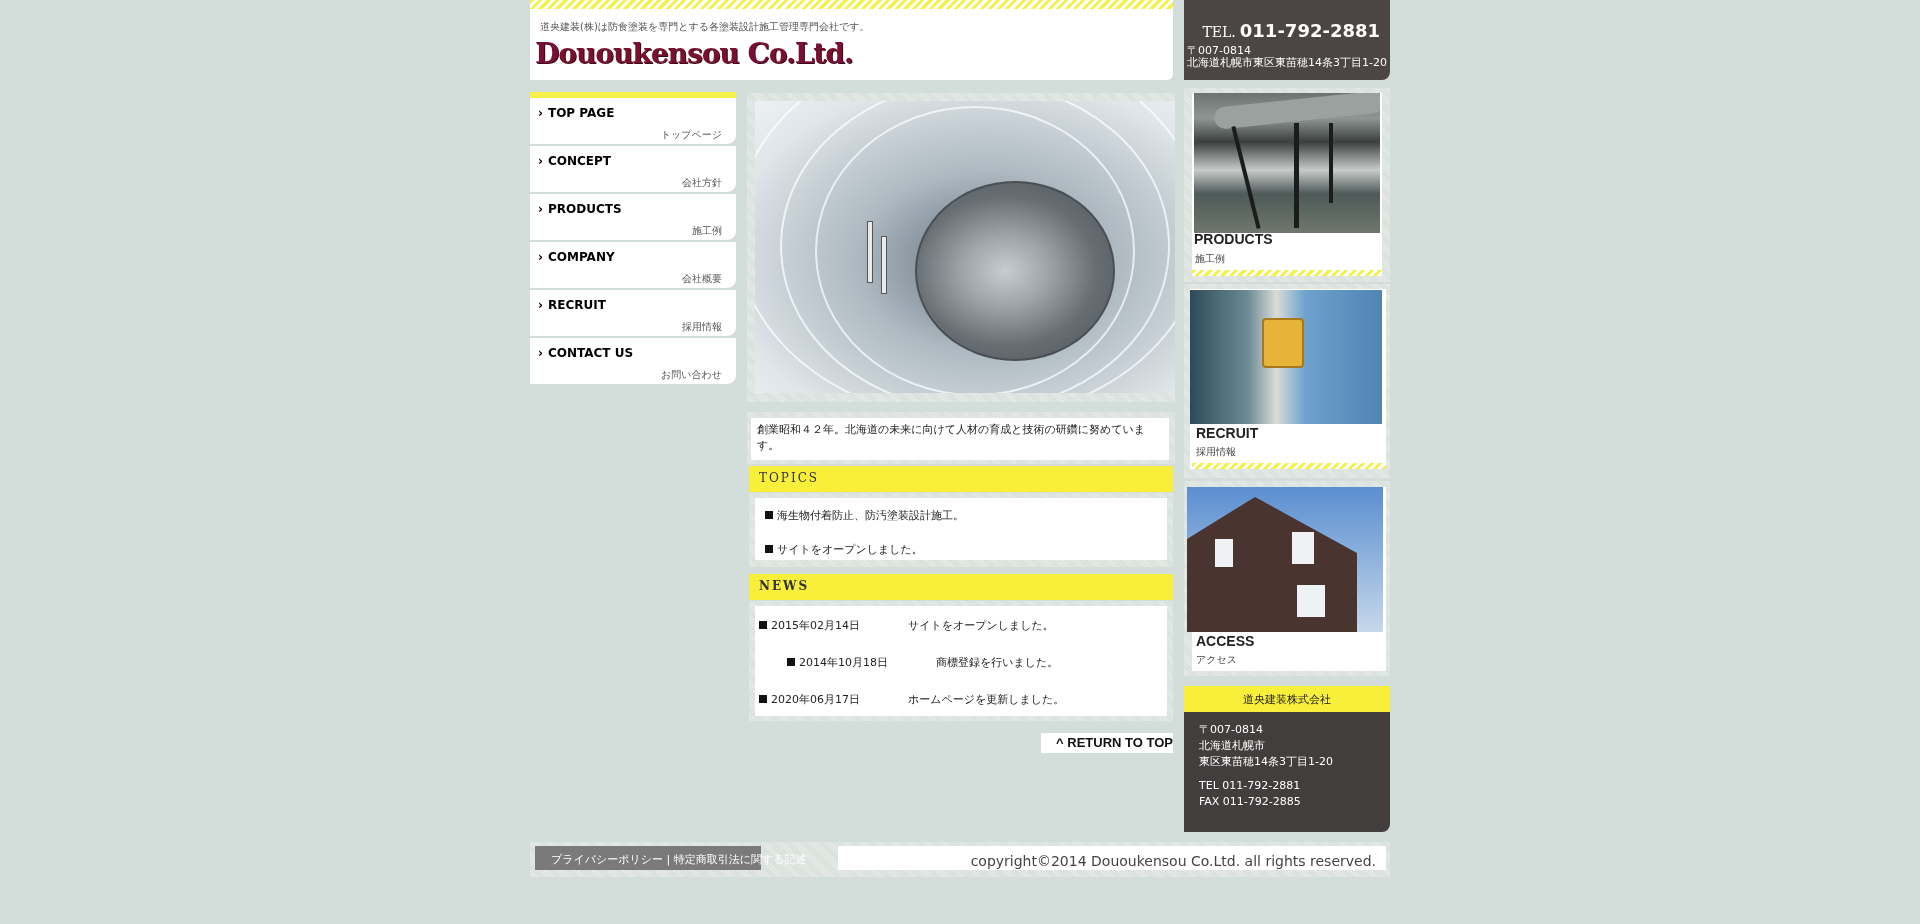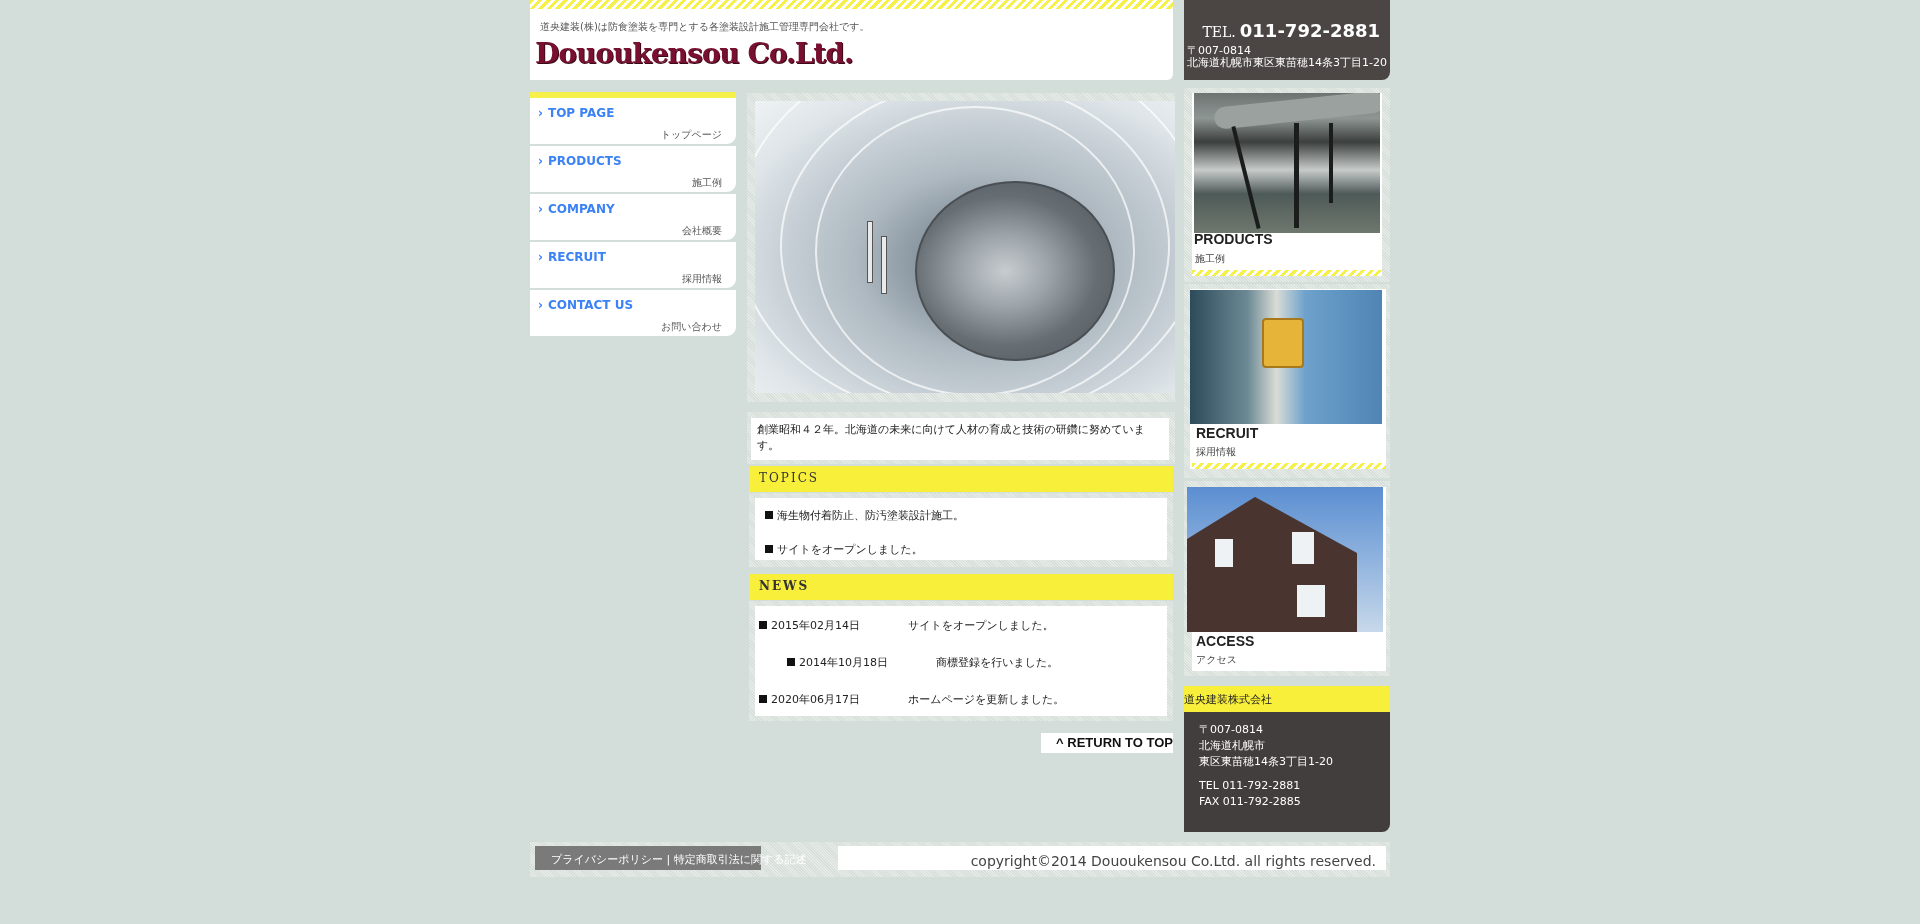--- a/index.html
+++ b/index.html
@@ -32,21 +32,21 @@
   #telbox { left: 1184px; top: 0; width: 206px; height: 80px; background: #4b4644; color: #fff; border-radius: 0 0 8px 0; }
   #telbox .tel { position: absolute; right: 10px; top: 20px; font-size: 18px; font-weight: bold; }
   #telbox .tel .pre { font-family: "DejaVu Serif", serif; font-weight: normal; font-size: 14px; margin-right: 4px; }
   #telbox .zip { position: absolute; left: 3px; top: 43px; font-size: 11px; }
   #telbox .addr { position: absolute; left: 3px; top: 55px; font-size: 11px; }
 
   
   #nav { left: 530px; top: 92px; width: 206px; }
   #nav .bar { height: 6px; background: #f5f04a; }
   .nav-item { position: relative; height: 48px; background: #fff; border-bottom: 2px solid #d3ddd9; border-radius: 0 0 10px 0; }
-  .nav-item .en { position: absolute; left: 8px; top: 8px; font-size: 12px; font-weight: bold; color: #3b82f6; }
+  .nav-item .en { position: absolute; left: 8px; top: 8px; font-size: 12px; font-weight: bold; color: #000000; }
   .nav-item .en .chev { margin-right: 5px; font-weight: bold; }
   .nav-item .jp { position: absolute; right: 14px; top: 30px; font-size: 10px; color: #555; }
 
   
   #mainimg-wrap { left: 747px; top: 93px; width: 428px; height: 309px; }
   #mainimg { position: absolute; left: 8px; top: 8px; width: 420px; height: 292px; overflow: hidden;
     background: radial-gradient(ellipse at 55% 55%, #6f7a85 0%, #8c98a2 22%, #aeb9c1 40%, #c5ced4 60%, #dfe5e9 80%, #eef2f4 100%); }
   #mainimg .ring { position: absolute; border-radius: 50%; border: 2px solid rgba(255,255,255,0.7); }
   #mainimg .core { position: absolute; left: 160px; top: 80px; width: 200px; height: 180px; border-radius: 50%;
     background: radial-gradient(ellipse at 45% 50%, #c8ccd0 0%, #9aa2a8 30%, #666e74 60%, #4c545a 100%); border: 2px solid #4a4f53; }
@@ -73,21 +73,21 @@
   .card .photo { position: absolute; overflow: hidden; }
   .card .title { position: absolute; font-family: "Liberation Sans", sans-serif; font-weight: bold; font-size: 14px; color: #222; }
   .card .sub { position: absolute; font-size: 10px; color: #444; }
   .card .stripe { position: absolute; height: 6px; }
 
   #card-products { left: 1184px; top: 88px; height: 194px; }
   #card-recruit { left: 1184px; top: 284px; height: 194px; }
   #card-access { left: 1184px; top: 481px; height: 195px; }
 
   #company-box { left: 1184px; top: 686px; width: 206px; height: 146px; background: #423e3d; border-radius: 0 0 8px 0; }
-  #company-box .head { position: absolute; left: 0; top: 0; width: 100%; height: 26px; background: #f8ef3a; font-size: 11px; color: #222; padding-top: 6px; }
+  #company-box .head { position: absolute; left: 0; top: 0; width: 100%; height: 26px; background: #f8ef3a; text-align: center; font-size: 11px; color: #222; padding-top: 6px; }
   #company-box .body { position: absolute; left: 15px; top: 36px; font-size: 11px; line-height: 16px; color: #fff; }
 
   
   #footer { left: 530px; top: 842px; width: 860px; height: 35px; }
   #footer .links { position: absolute; left: 5px; top: 4px; width: 226px; height: 24px; background: #7a7a7a; color: #fff; font-size: 11px; padding: 6px 0 0 16px; white-space: nowrap; }
   #footer .links span { cursor: pointer; }
   #footer .copy { position: absolute; left: 308px; top: 4px; width: 548px; height: 24px; background: #fff; font-size: 14px; color: #444; text-align: right; padding: 7px 10px 0 8px; }
 </style>
 </head>
 <body>
@@ -102,20 +102,24 @@
   <div class="tel"><span class="pre">TEL.</span><span>011-792-2881</span></div>
   <div class="zip">〒007-0814</div>
   <div class="addr">北海道札幌市東区東苗穂14条3丁目1-20</div>
 </div>
 
 <div id="nav" class="abs">
   <div class="bar"></div>
   <div class="nav-item">
     <span class="en"><span class="chev">›</span><span>TOP PAGE</span></span>
     <span class="jp">トップページ</span>
+  </div>
+  <div class="nav-item">
+    <span class="en"><span class="chev">›</span><span>CONCEPT</span></span>
+    <span class="jp">会社方針</span>
   </div>
   <div class="nav-item">
     <span class="en"><span class="chev">›</span><span>PRODUCTS</span></span>
     <span class="jp">施工例</span>
   </div>
   <div class="nav-item">
     <span class="en"><span class="chev">›</span><span>COMPANY</span></span>
     <span class="jp">会社概要</span>
   </div>
   <div class="nav-item">

